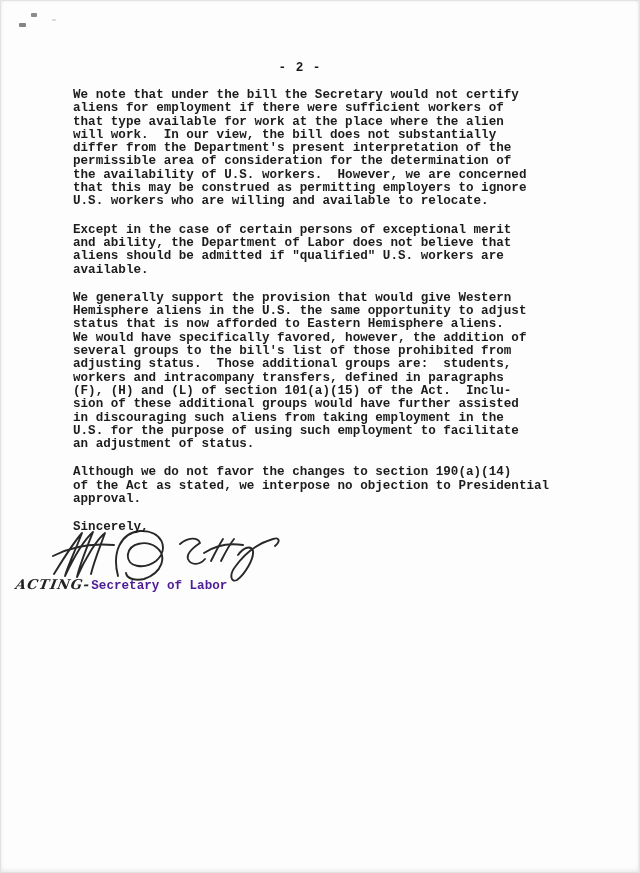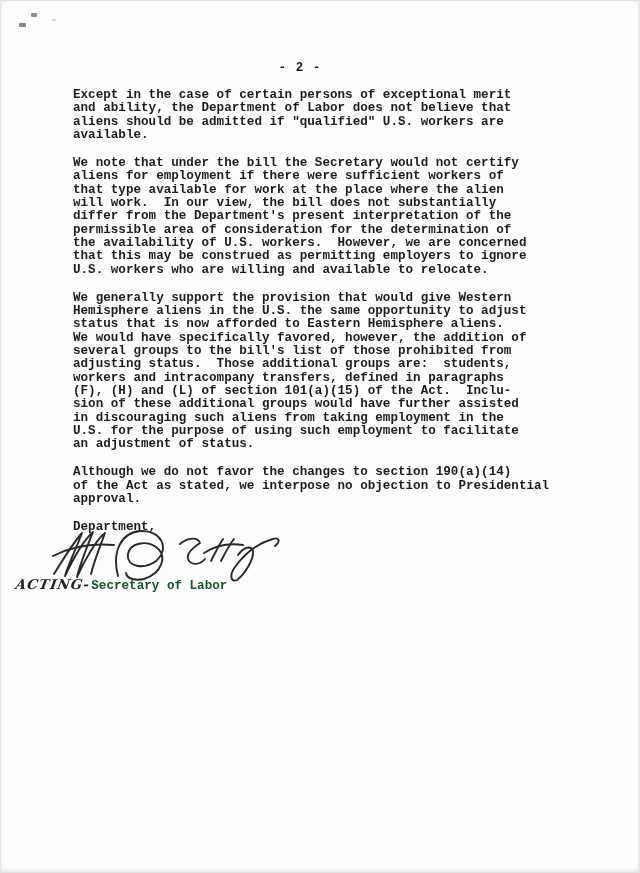--- a/index.html
+++ b/index.html
@@ -51,65 +51,65 @@
     font-family: "DejaVu Serif", serif;
     font-style: italic;
     font-size: 13.5px;
     font-weight: bold;
     color: #222;
     letter-spacing: 1px;
     transform: skewX(-10deg);
     margin-right: 1px;
   }
   .sig-title {
-    font-size: 12.6px; font-weight: bold; color: #14532d;
+    font-size: 12.6px; font-weight: bold; color: #4c1d95;
     line-height: 13.3px;
   }
 </style>
 </head>
 <body>
 
 <div class="page">
 
   <div class="speck s1"></div>
   <div class="speck s2"></div>
   <div class="speck s3"></div>
 
   <div class="page-number">- 2 -</div>
 
   <div class="body-text">
-    <p class="para">Except in the case of certain persons of exceptional merit
-and ability, the Department of Labor does not believe that
-aliens should be admitted if "qualified" U.S. workers are
-available.</p>
     <p class="para">We note that under the bill the Secretary would not certify
 aliens for employment if there were sufficient workers of
 that type available for work at the place where the alien
 will work.  In our view, the bill does not substantially
 differ from the Department's present interpretation of the
 permissible area of consideration for the determination of
 the availability of U.S. workers.  However, we are concerned
 that this may be construed as permitting employers to ignore
 U.S. workers who are willing and available to relocate.</p>
+    <p class="para">Except in the case of certain persons of exceptional merit
+and ability, the Department of Labor does not believe that
+aliens should be admitted if "qualified" U.S. workers are
+available.</p>
     <p class="para">We generally support the provision that would give Western
 Hemisphere aliens in the U.S. the same opportunity to adjust
 status that is now afforded to Eastern Hemisphere aliens.
 We would have specifically favored, however, the addition of
 several groups to the bill's list of those prohibited from
 adjusting status.  Those additional groups are:  students,
 workers and intracompany transfers, defined in paragraphs
 (F), (H) and (L) of section 101(a)(15) of the Act.  Inclu-
 sion of these additional groups would have further assisted
 in discouraging such aliens from taking employment in the
 U.S. for the purpose of using such employment to facilitate
 an adjustment of status.</p>
     <p class="para">Although we do not favor the changes to section 190(a)(14)
 of the Act as stated, we interpose no objection to Presidential
 approval.</p>
-    <p class="para closing">Department,</p>
+    <p class="para closing">Sincerely,</p>
   </div>
 
   <svg class="signature-svg" viewBox="0 0 232 60" fill="none" stroke="#161616" stroke-width="1.9" stroke-linecap="round" stroke-linejoin="round" opacity="0.92">
 
     <path d="M2,47 C10,34 21,16 30,6 C24,22 16,38 13,49 C22,30 33,12 41,5 C35,20 28,37 25,50 C33,32 45,12 53,6 C48,20 42,34 39,47"></path>
 
     <path d="M1,29 C18,20 40,16 62,18"></path>
 
     <path d="M66,49 C60,26 68,6 88,4 C110,3 118,22 104,34 C92,43 74,40 76,27 C78,16 94,13 104,20 C116,29 110,46 92,52 C84,54 75,52 74,46"></path>
 

